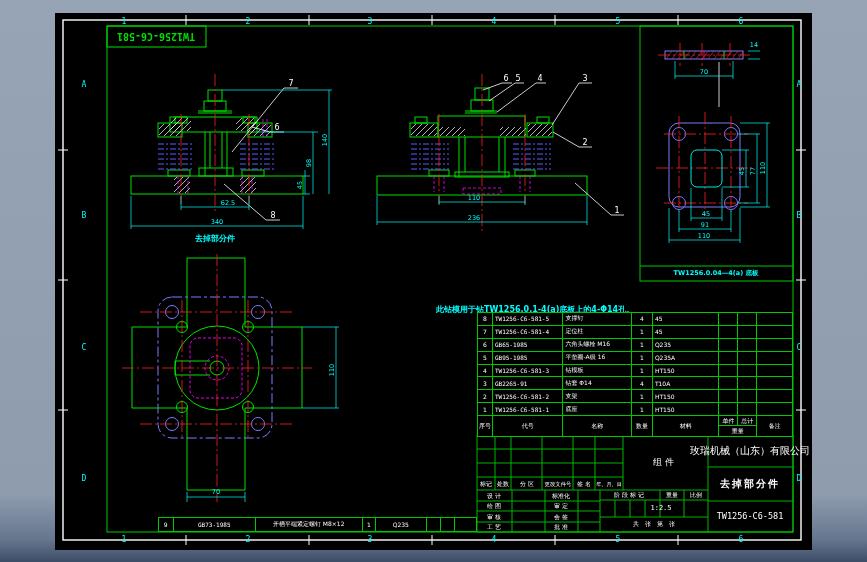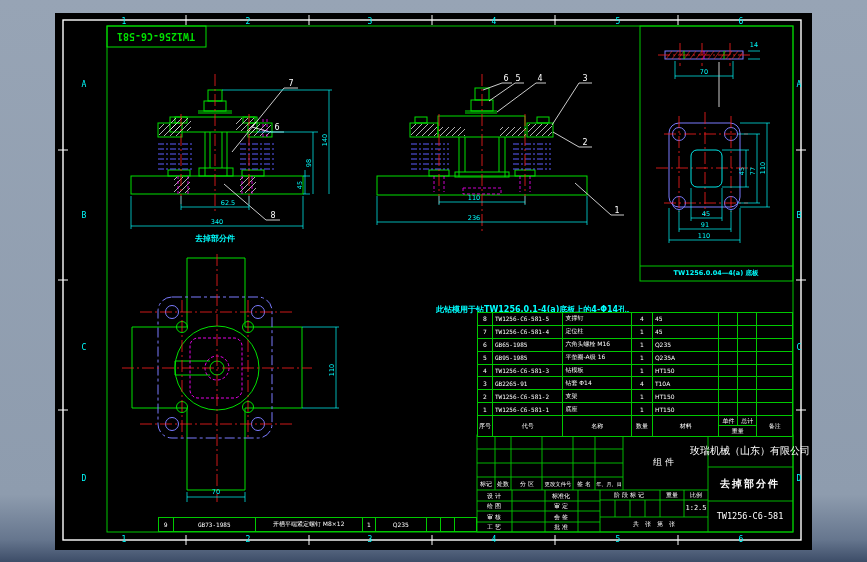--- a/index.html
+++ b/index.html
@@ -363,21 +363,21 @@
     <div class="lbl" style="left:494px;top:517px">审 核</div>
     <div class="lbl" style="left:494px;top:527px">工 艺</div>
     <div class="lbl" style="left:561px;top:496px">标准化</div>
     <div class="lbl" style="left:561px;top:506px">审 定</div>
     <div class="lbl" style="left:561px;top:517px">会 签</div>
     <div class="lbl" style="left:561px;top:527px">批 准</div>
 
     <div class="lbl" style="left:630px;top:495px;letter-spacing:2px">阶段标记</div>
     <div class="lbl" style="left:672px;top:495px">重量</div>
     <div class="lbl" style="left:696px;top:495px">比例</div>
-    <div class="lbl mono" style="left:696px;top:508px;font-size:7px">1:2.5</div>
+    <div class="lbl mono" style="left:661px;top:508px;font-size:7px">1:2.5</div>
     <div class="lbl" style="left:654px;top:524px">共　张　第　张</div>
 
     <div class="lbl" style="left:665px;top:462px;font-size:9px;letter-spacing:3px">组件</div>
     <div class="lbl" style="left:750px;top:451px;font-size:10px">玫瑞机械（山东）有限公司</div>
     <div class="lbl" style="left:750px;top:484px;font-size:10px;font-weight:bold;letter-spacing:2px">去掉部分件</div>
     <div class="lbl mono" style="left:750px;top:516px;font-size:8.5px">TW1256-C6-581</div>
   </div>
 </div>
 
 </body></html>

